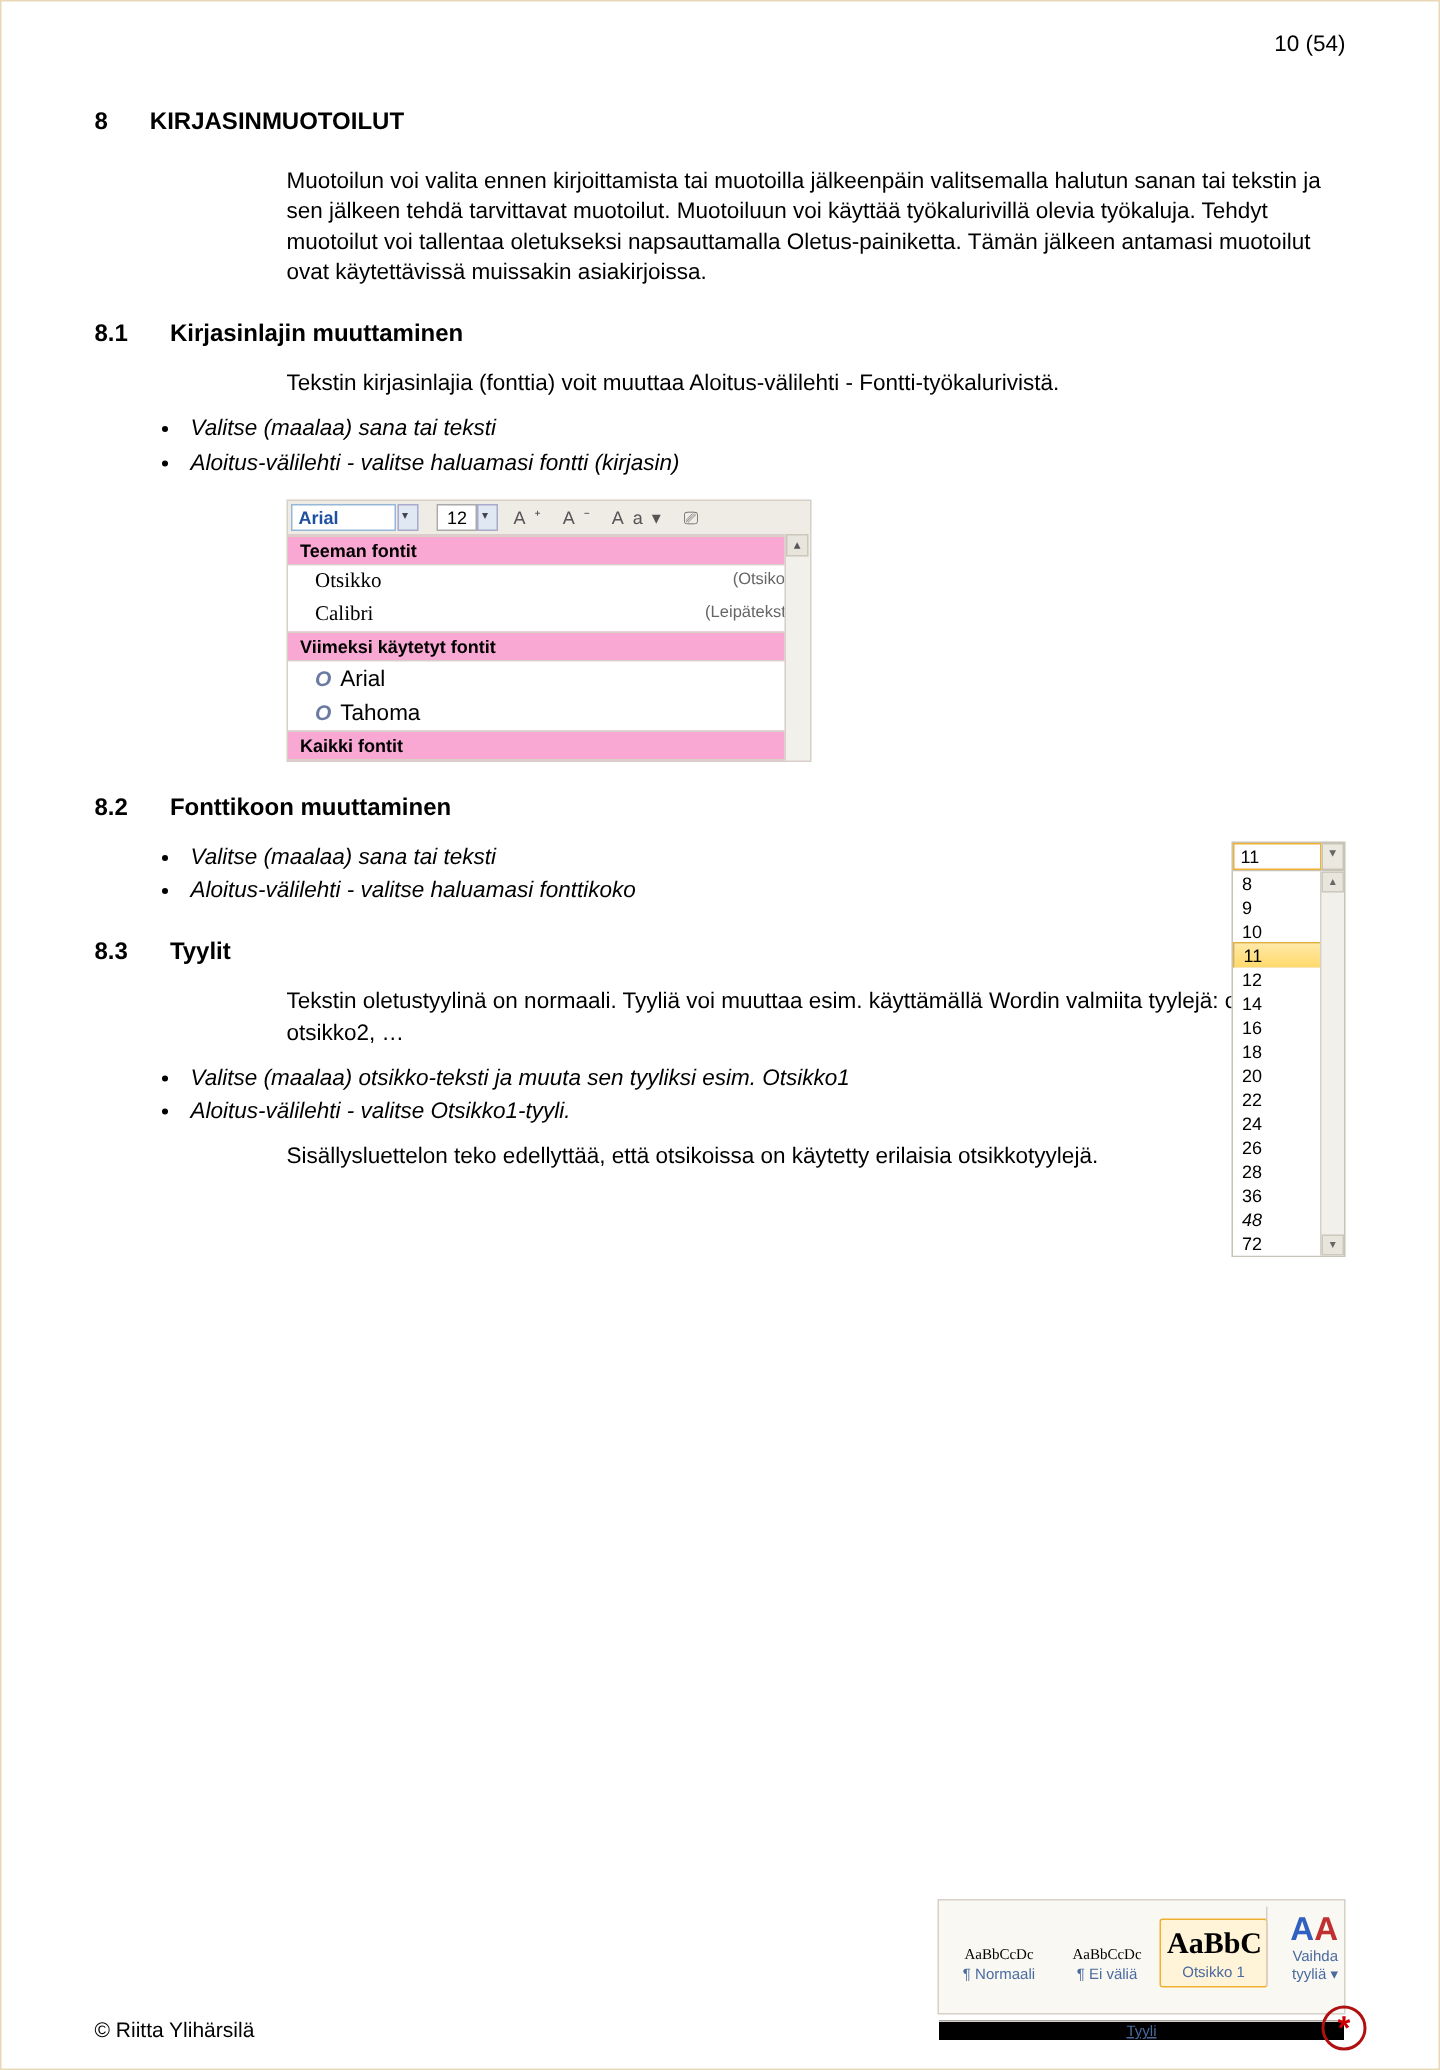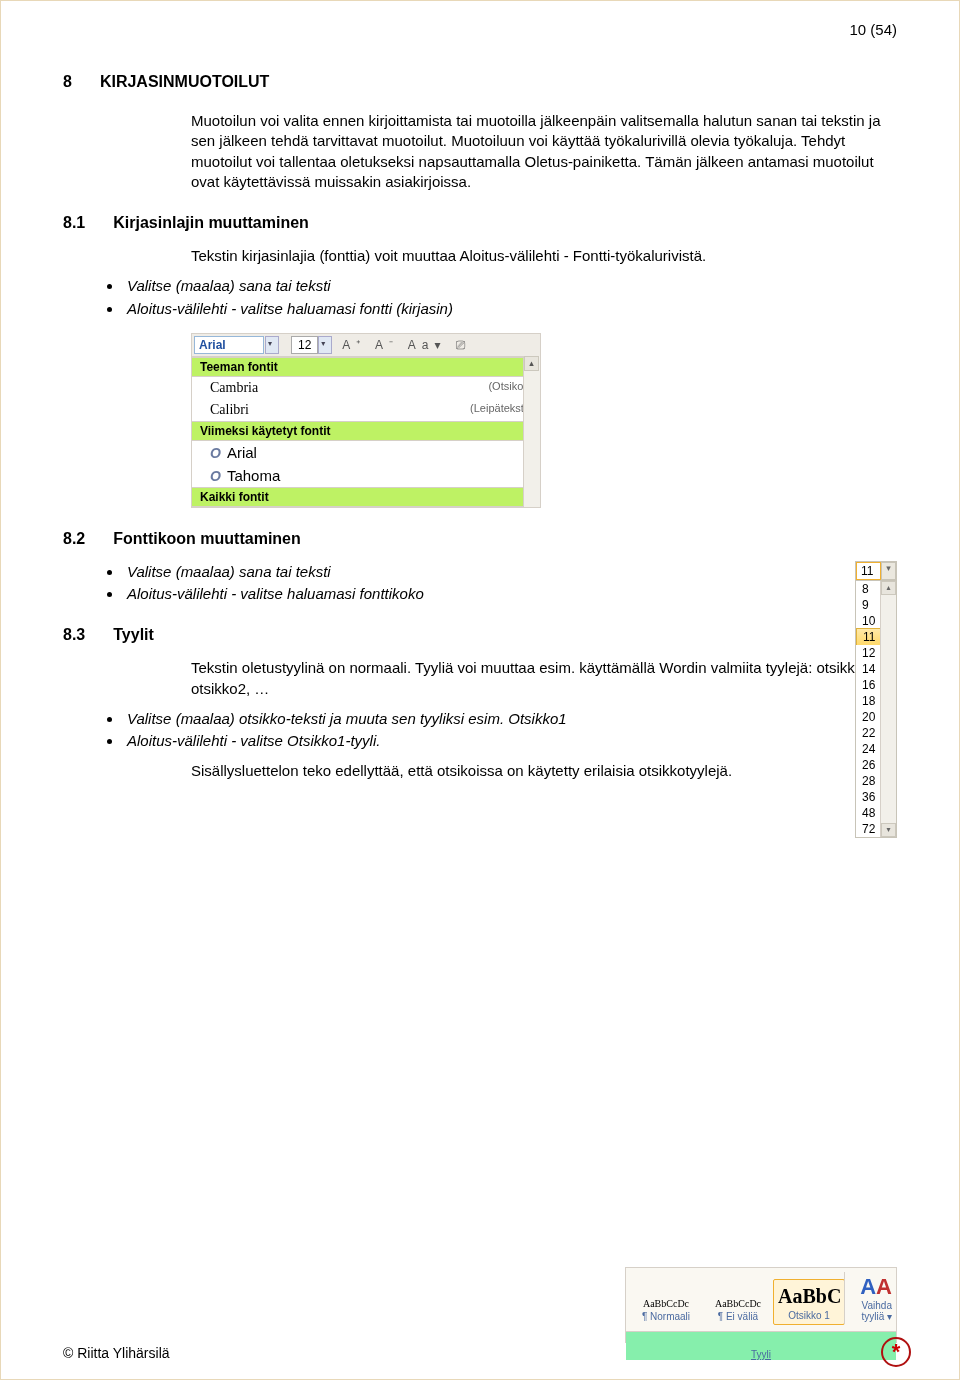--- a/index.html
+++ b/index.html
@@ -40,31 +40,31 @@
     border-bottom:1px solid #d6d0c8;
   }
   .fp-namebox {
     background:#fff; border:1px solid #96b7d8; padding:1px 4px; width:70px;
     color:#2050a0; font-weight:bold; margin-right:1px;
   }
   .fp-dd { width:14px; height:18px; background:#e0e8f4; border:1px solid #aac; display:inline-block; position:relative;}
   .fp-dd::after{content:"▾"; font-size:8px; position:absolute; left:2px; top:2px; color:#445;}
   .fp-size { background:#fff; border:1px solid #aaa; padding:1px 6px; margin-left:12px; }
   .fp-icons { margin-left:10px; color:#555; letter-spacing:6px;}
-  .fp-section { background:#bef264; padding:2px 8px; font-weight:bold; border-bottom:1px solid #d6d0c8; border-top:1px solid #d6d0c8;}
+  .fp-section { background:#f9a8d4; padding:2px 8px; font-weight:bold; border-bottom:1px solid #d6d0c8; border-top:1px solid #d6d0c8;}
   .fp-row { display:flex; justify-content:space-between; padding:3px 10px 3px 18px; background:#fff; }
   .fp-row .fname { font-family: 'Times New Roman', serif; font-size:14px; }
   .fp-row .hint { color:#666; font-size:11px; }
   .fp-row-arial .fname { font-family: Arial; font-size:15px; }
   .fp-row-tahoma .fname { font-family: Tahoma, Arial; font-size:15px; }
   .fp-o { font-style:italic; font-weight:bold; color:#6a7aa0; margin-right:6px; font-size:14px;}
   .fp-scroll { position:absolute; right:0; top:22px; bottom:0; width:17px; background:#f2f0ea; border-left:1px solid #d6d0c8;}
   .fp-scroll-up { width:15px; height:15px; background:#e8e5dd; border:1px solid #ccc8bd; font-size:9px; text-align:center; line-height:13px; color:#555;}
   .sizelist {
-    position:absolute; right:62px; top:560px; width:42px; font-size:12px;
+    position:absolute; right:62px; top:560px; width:76px; font-size:12px;
     border:1px solid #c8c4b8; background:#fbfaf7;
   }
   .sizelist-top { display:flex; border-bottom:1px solid #c8c4b8;}
   .sizelist-sel { flex:1; background:#fff; border:1px solid #f0b030; padding:1px 4px; color:#000;}
   .sizelist-dd { width:15px; background:#ebe8df; border:1px solid #c8c4b8; text-align:center; font-size:9px; color:#666;}
   .sizelist-body { position:relative; }
   .sizelist-item { padding:1px 6px; background:#fff; }
   .sizelist-item.hl { background:linear-gradient(#ffe9a8,#ffd96a); border:1px solid #e0b13a; margin:-1px 0;}
   .sizelist-scroll { position:absolute; right:0; top:0; bottom:0; width:16px; background:#f2f0ea; border-left:1px solid #d6d0c8;}
   .sizelist-arrow { height:14px; background:#e8e5dd; border:1px solid #ccc8bd; font-size:8px; text-align:center; line-height:12px; color:#666;}
@@ -75,21 +75,21 @@
   }
   .style-tile { width:72px; padding:4px 4px 0 4px; text-align:center; }
   .style-tile.sel { border:1px solid #f0b030; background:#fff4d8; margin:-1px; padding:5px 4px 1px 4px; border-radius:2px;}
   .style-sample { font-family:'Times New Roman',serif; }
   .style-sample.big { font-size:20px; font-weight:bold; }
   .style-caption { color:#4a6aa0; padding:2px 0; }
   .vaihda-tile { width:50px; text-align:right; padding:2px; border-left:1px solid #d6d0c8;}
   .vaihda-A { font-size:22px; font-weight:bold; }
   .vaihda-A .blue{color:#3060c0;} .vaihda-A .red{color:#c03030;}
   .vaihda-label { color:#4a6aa0; font-size:10px;}
-  .tyyli-bar { position:absolute; bottom:-18px; left:0; right:0; text-align:center; color:#4a6aa0; border-top:1px solid #d6d0c8; padding-top:17px; background:#86efac;text-decoration:underline;}
+  .tyyli-bar { position:absolute; bottom:-18px; left:0; right:0; text-align:center; color:#4a6aa0; border-top:1px solid #d6d0c8; padding-top:1px; background:#000000;text-decoration:underline;}
   .launch-star {
     position:absolute; right:48px; bottom:12px; width:30px; height:30px; border:2px solid #b01010; border-radius:50%;
     display:flex; align-items:center; justify-content:center; color:#cc0000; font-size:22px; font-weight:bold;
   }
   .footer { position:absolute; bottom:18px; left:62px; font-size:14px; }
 </style>
 </head>
 <body>
 
 <div class="page-num">10 (54)</div>
@@ -119,21 +119,21 @@
   <div class="img-fontpicker" style="position:relative;">
     <div class="fp-top">
       <span class="fp-namebox">Arial</span>
       <span class="fp-dd"></span>
       <span class="fp-size">12</span>
       <span class="fp-dd"></span>
       <span class="fp-icons">A⁺ A⁻ Aa▾  ⎚</span>
     </div>
     <div class="fp-section">Teeman fontit</div>
     <div class="fp-row">
-      <span class="fname">Cambria</span>
+      <span class="fname">Otsikko</span>
       <span class="hint">(Otsikot)</span>
     </div>
     <div class="fp-row">
       <span class="fname">Calibri</span>
       <span class="hint">(Leipäteksti)</span>
     </div>
     <div class="fp-section">Viimeksi käytetyt fontit</div>
     <div class="fp-row fp-row-arial">
       <span><span class="fp-o">O</span><span class="fname">Arial</span></span>
     </div>
@@ -190,21 +190,21 @@
       <div class="sizelist-item" style="padding-right: 18px;">12</div>
       <div class="sizelist-item" style="padding-right: 18px;">14</div>
       <div class="sizelist-item" style="padding-right: 18px;">16</div>
       <div class="sizelist-item" style="padding-right: 18px;">18</div>
       <div class="sizelist-item" style="padding-right: 18px;">20</div>
       <div class="sizelist-item" style="padding-right: 18px;">22</div>
       <div class="sizelist-item" style="padding-right: 18px;">24</div>
       <div class="sizelist-item" style="padding-right: 18px;">26</div>
       <div class="sizelist-item" style="">28</div>
       <div class="sizelist-item" style="padding-right: 18px;">36</div>
-      <div class="sizelist-item" style="padding-right: 18px;">48</div>
+      <div class="sizelist-item" style="padding-right: 18px; font-style: italic;">48</div>
       <div class="sizelist-item" style="padding-right: 18px;">72</div>
     </div>
 </div>
 
 <div class="styles-gallery" style="padding:4px 2px 18px 4px;">
   <div class="style-tile">
     <div class="style-sample">AaBbCcDc</div>
     <div class="style-caption">¶ Normaali</div>
   </div>
   <div class="style-tile">

